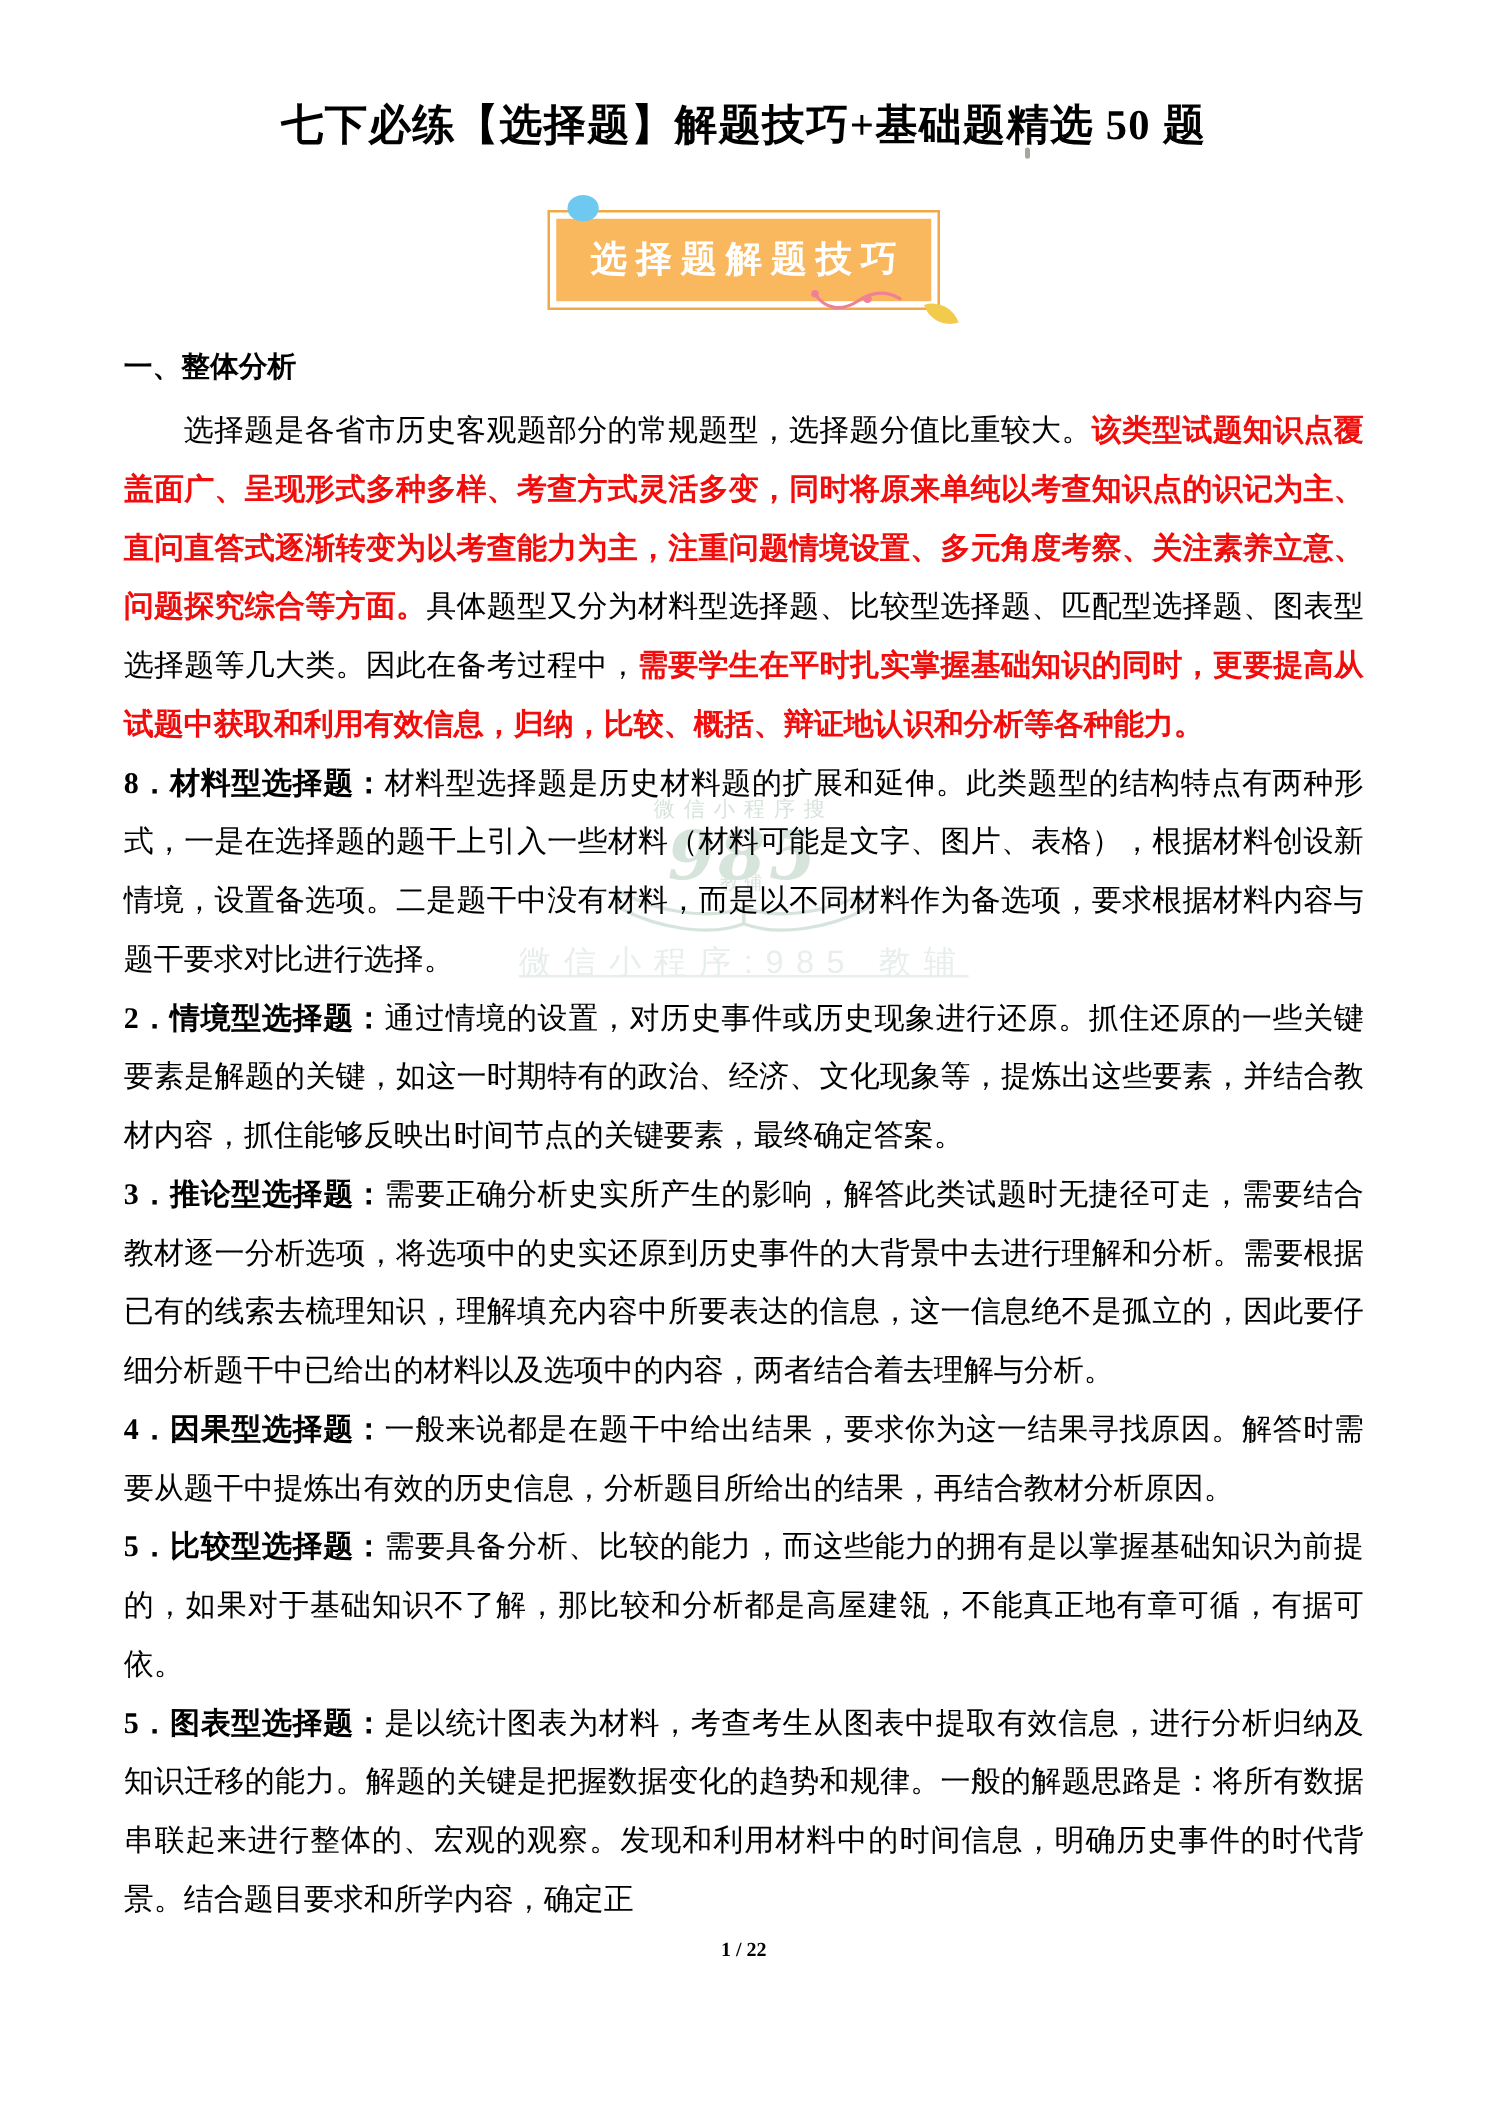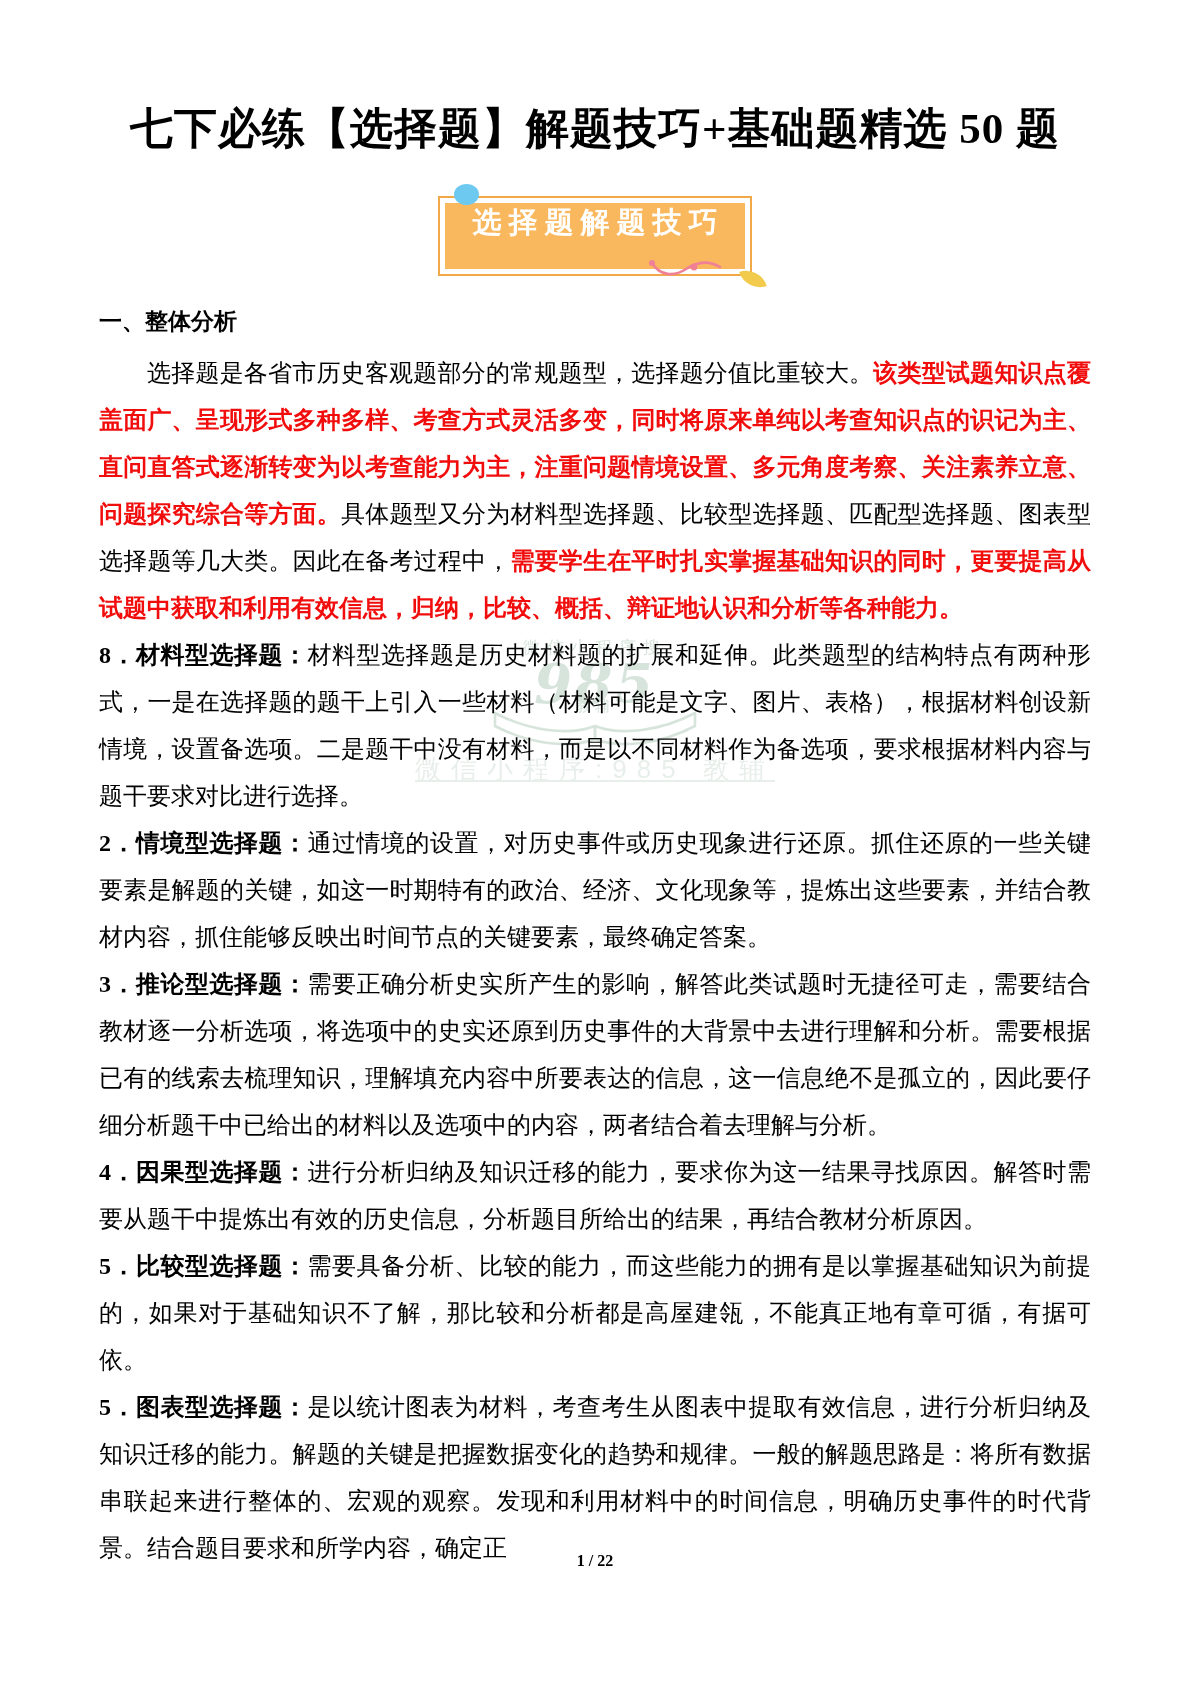--- a/index.html
+++ b/index.html
@@ -16,42 +16,42 @@
   body{
     width:1190px;height:1683px;
     background:#ffffff;color:#000;
     position:relative;overflow:hidden;
     font-family:"Liberation Serif","DejaVu Serif",serif;
   }
   .content{
     position:absolute;left:99px;top:0;width:992px;z-index:2;
   }
   .doc-title{
-    margin:108px 0 0 0;
+    margin:80px 0 0 0;
     text-align:center;
-    font-size:43px;line-height:42px;
+    font-size:34px;line-height:42px;
     font-weight:bold;
     letter-spacing:1px;
   }
   
   .banner-wrap{
     position:relative;
     width:314px;height:80px;
     margin:46px auto 0 auto;
   }
   .banner-outer{
     position:absolute;inset:0;
     background:#fff;
     border:2px solid var(--banner-border);
     box-sizing:border-box;
   }
   .banner-inner{
     position:absolute;left:7px;top:7px;right:7px;bottom:7px;
     background:var(--banner-fill);
-    display:flex;align-items:flex-start;justify-content:center;
+    display:flex;align-items:center;justify-content:center;
   }
   .banner-text{
     color:#fff;
     font-family:"Liberation Sans","DejaVu Sans",sans-serif;
     font-weight:bold;font-size:29px;letter-spacing:7px;
     text-indent:7px;
     white-space:nowrap;
   }
   .blue-dot{
     position:absolute;left:16px;top:-12px;
@@ -163,20 +163,20 @@
 
   <h2 class="sec-heading" id="heading-overview">一、整体分析</h2>
 
   <p class="body-par intro"><span>选择题是各省市历史客观题部分的常规题型，选择题分值比重较大。</span><span class="red">该类型试题知识点覆盖面广、呈现形式多种多样、考查方式灵活多变，同时将原来单纯以考查知识点的识记为主、直问直答式逐渐转变为以考查能力为主，注重问题情境设置、多元角度考察、关注素养立意、问题探究综合等方面。</span><span>具体题型又分为材料型选择题、比较型选择题、匹配型选择题、图表型选择题等几大类。因此在备考过程中，</span><span class="red">需要学生在平时扎实掌握基础知识的同时，更要提高从试题中获取和利用有效信息，归纳，比较、概括、辩证地认识和分析等各种能力。</span></p>
 
 
   <div>
       <p class="body-par"><span class="item-label">8．材料型选择题：</span><span>材料型选择题是历史材料题的扩展和延伸。此类题型的结构特点有两种形式，一是在选择题的题干上引入一些材料（材料可能是文字、图片、表格），根据材料创设新情境，设置备选项。二是题干中没有材料，而是以不同材料作为备选项，要求根据材料内容与题干要求对比进行选择。</span></p>
       <p class="body-par"><span class="item-label">2．情境型选择题：</span><span>通过情境的设置，对历史事件或历史现象进行还原。抓住还原的一些关键要素是解题的关键，如这一时期特有的政治、经济、文化现象等，提炼出这些要素，并结合教材内容，抓住能够反映出时间节点的关键要素，最终确定答案。</span></p>
       <p class="body-par"><span class="item-label">3．推论型选择题：</span><span>需要正确分析史实所产生的影响，解答此类试题时无捷径可走，需要结合教材逐一分析选项，将选项中的史实还原到历史事件的大背景中去进行理解和分析。需要根据已有的线索去梳理知识，理解填充内容中所要表达的信息，这一信息绝不是孤立的，因此要仔细分析题干中已给出的材料以及选项中的内容，两者结合着去理解与分析。</span></p>
-      <p class="body-par"><span class="item-label">4．因果型选择题：</span><span>进行分析归纳及知识迁移的能力，要求你为这一结果寻找原因。解答时需要从题干中提炼出有效的历史信息，分析题目所给出的结果，再结合教材分析原因。</span></p>
+      <p class="body-par"><span class="item-label">4．因果型选择题：</span><span>一般来说都是在题干中给出结果，要求你为这一结果寻找原因。解答时需要从题干中提炼出有效的历史信息，分析题目所给出的结果，再结合教材分析原因。</span></p>
       <p class="body-par"><span class="item-label">5．比较型选择题：</span><span>需要具备分析、比较的能力，而这些能力的拥有是以掌握基础知识为前提的，如果对于基础知识不了解，那比较和分析都是高屋建瓴，不能真正地有章可循，有据可依。</span></p>
       <p class="body-par"><span class="item-label">5．图表型选择题：</span><span>是以统计图表为材料，考查考生从图表中提取有效信息，进行分析归纳及知识迁移的能力。解题的关键是把握数据变化的趋势和规律。一般的解题思路是：将所有数据串联起来进行整体的、宏观的观察。发现和利用材料中的时间信息，明确历史事件的时代背景。结合题目要求和所学内容，确定正</span></p>
     </div>
 
 </div>
 
 <div class="page-footer">1 / 22</div>
 
 </body></html>

